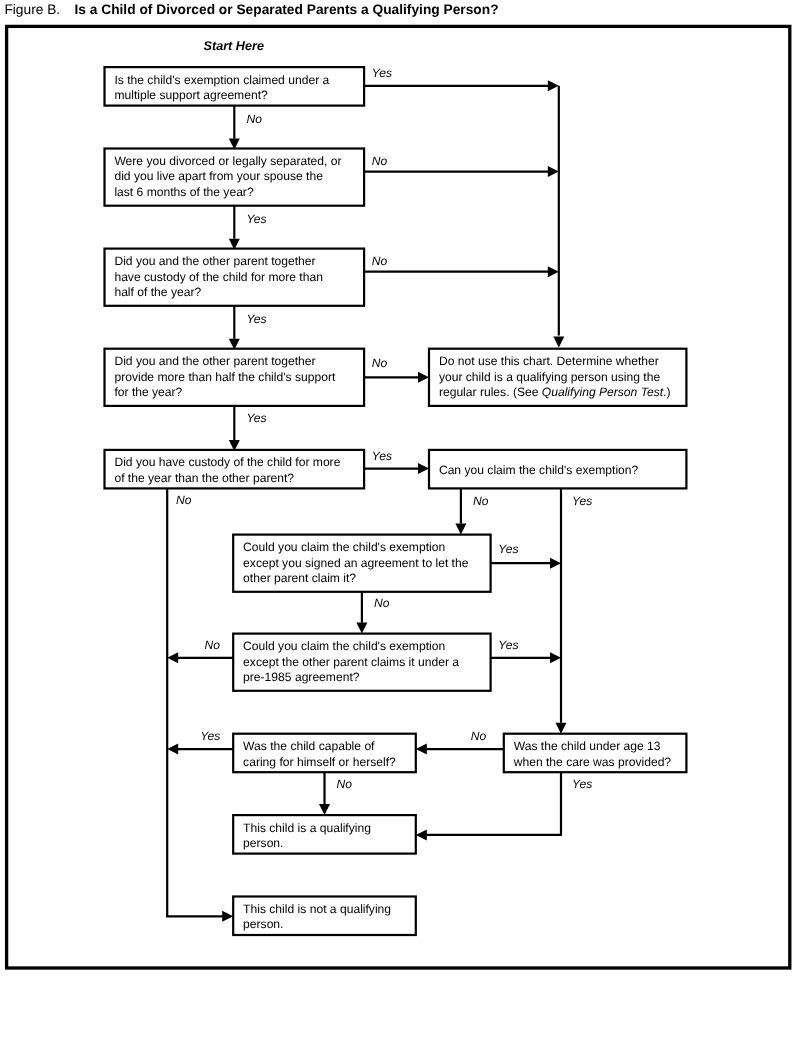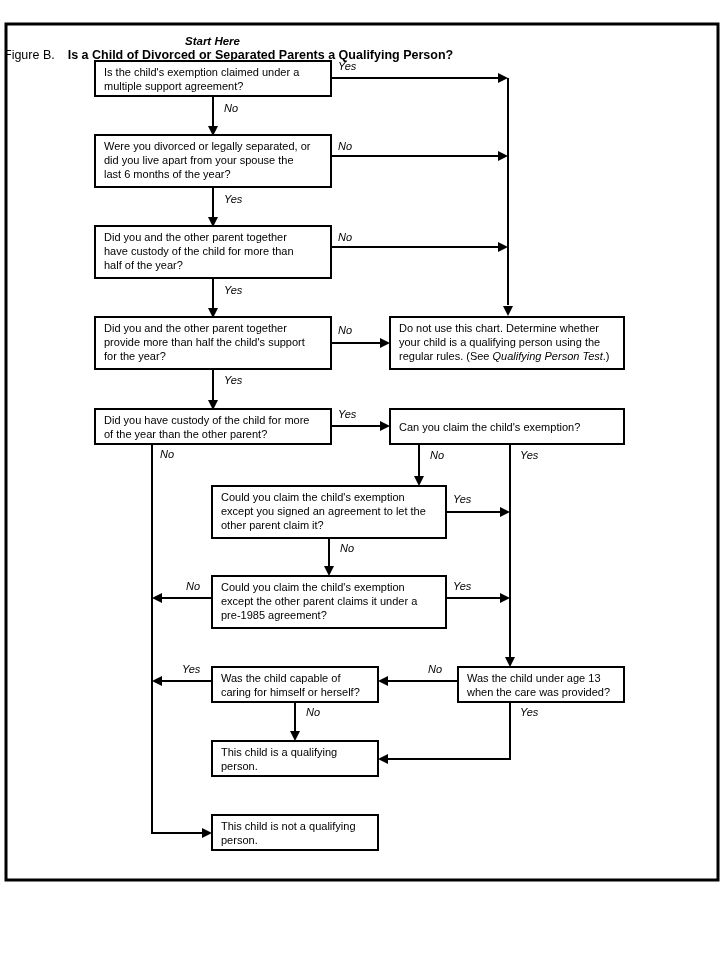--- a/index.html
+++ b/index.html
@@ -15,21 +15,20 @@
     position: relative;
     overflow: hidden;
   }
   #figure-title {
     position: absolute;
     left: 4px;
     top: 1px;
     font-size: 12.5px;
     line-height: 16px;
     white-space: nowrap;
-    margin-top: 46px;
   }
   #figure-title .fig-label {
     font-weight: normal;
   }
   #figure-title .fig-heading {
     font-weight: bold;
   }
   #chart-svg {
     position: absolute;
     left: 0;

